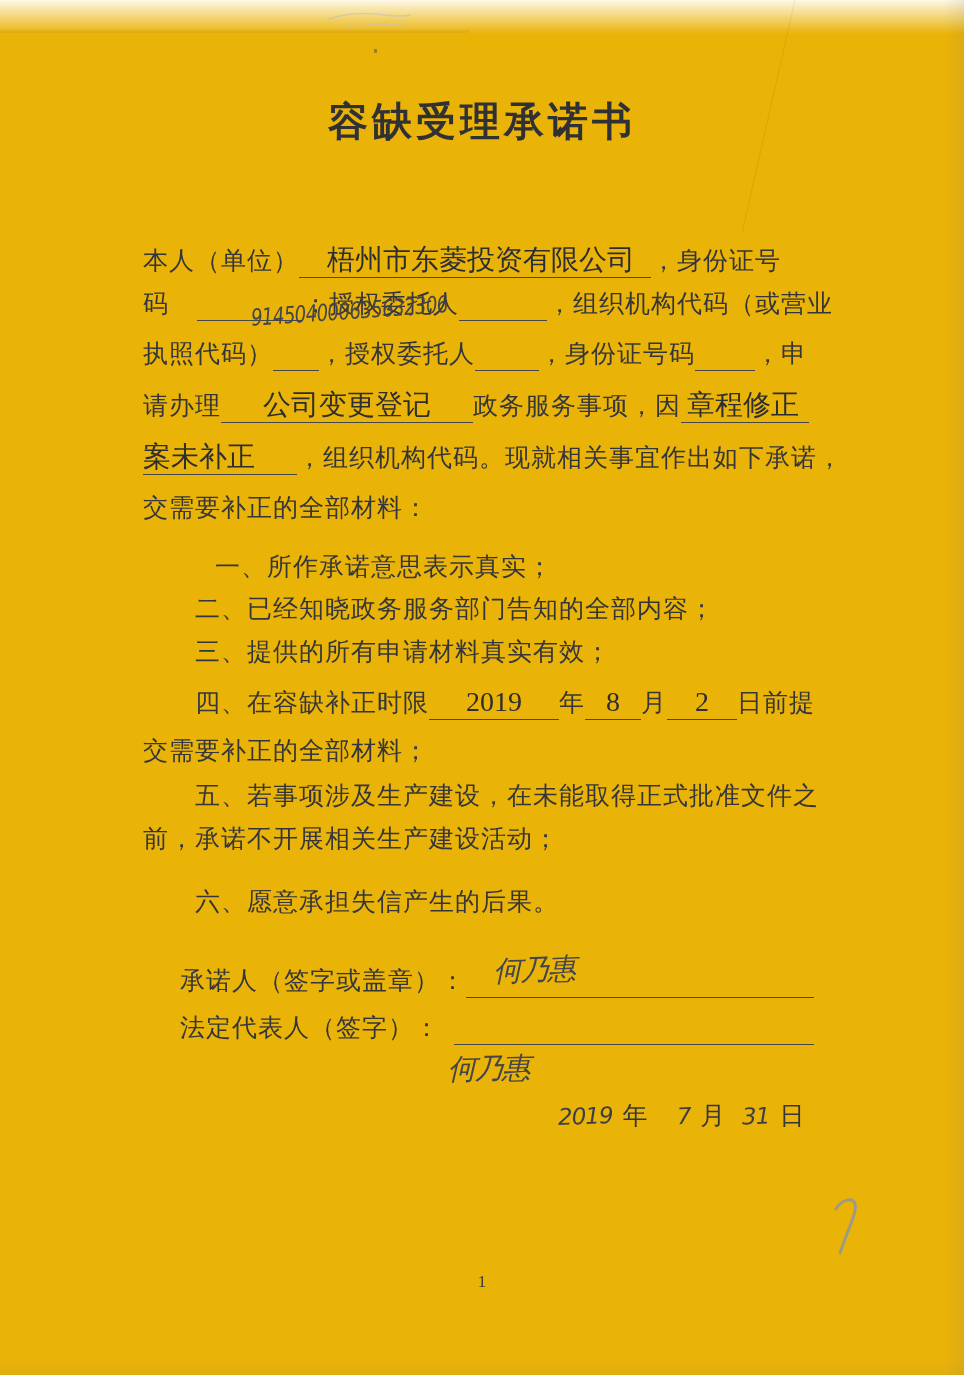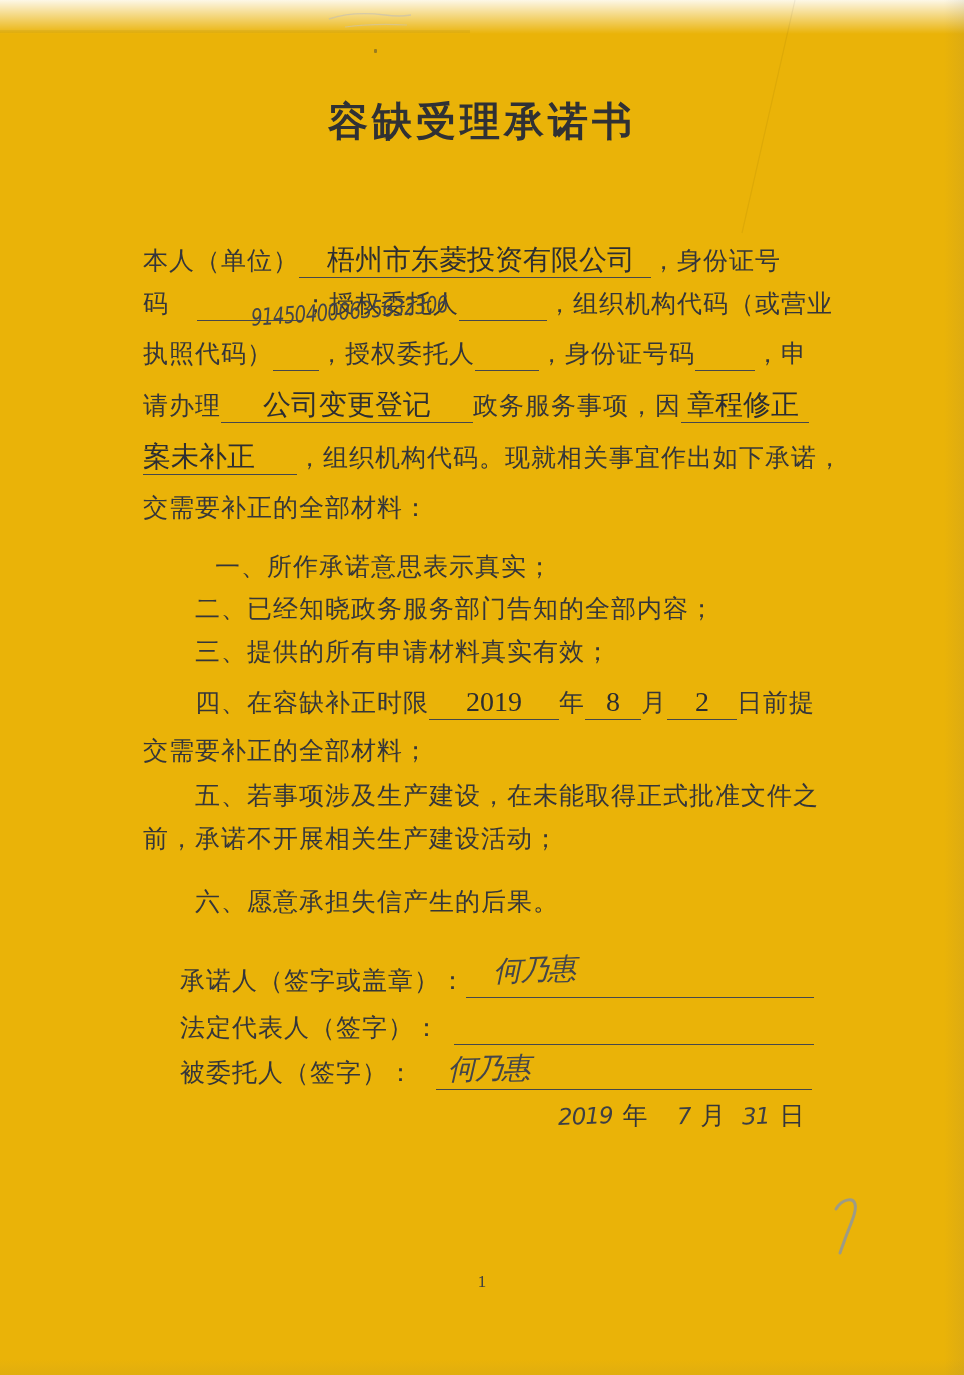--- a/index.html
+++ b/index.html
@@ -150,25 +150,20 @@
     </div>
     <div class="line" style="left: 180px; top: 1009px;">
       <span class="t">法定代表人（签字）：</span>
       <span class="g" style="width: 14px;"></span>
       <span class="b" style="width: 360px;"></span>
     </div>
     <div class="line" style="left: 180px; top: 962px;">
       <span class="t">承诺人（签字或盖章）：</span>
       <span class="b" style="width: 348px;"></span>
     </div>
-    <div class="line" style="left: 180px; top: 1054px;">
-      <span class="t">被委托人（签字）：</span>
-      <span class="g" style="width: 22px;"></span>
-      <span class="b" style="width: 376px;"></span>
-    </div>
     <div class="line" style="left: 558px; top: 1097px;">
       <span class="hand-inline">2019</span>
       <span class="g" style="width: 10px;"></span>
       <span class="t">年</span>
       <span class="g" style="width: 28px;"></span>
       <span class="hand-inline">7</span>
       <span class="g" style="width: 10px;"></span>
       <span class="t">月</span>
       <span class="g" style="width: 16px;"></span>
       <span class="hand-inline">31</span>

